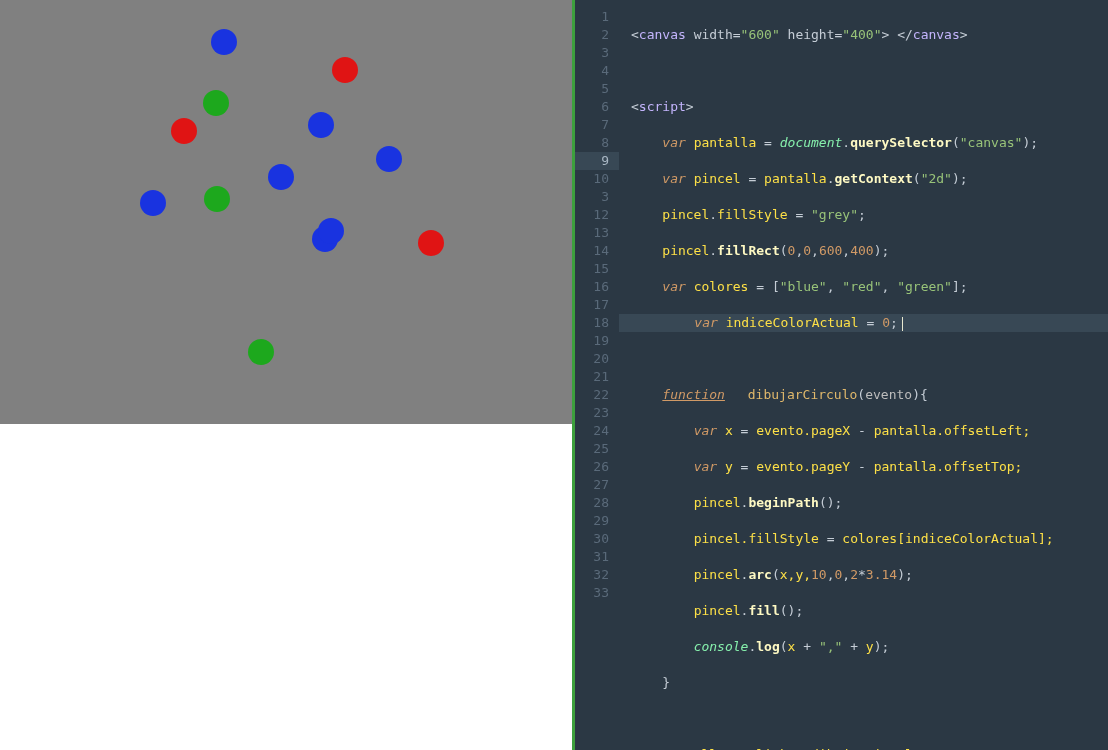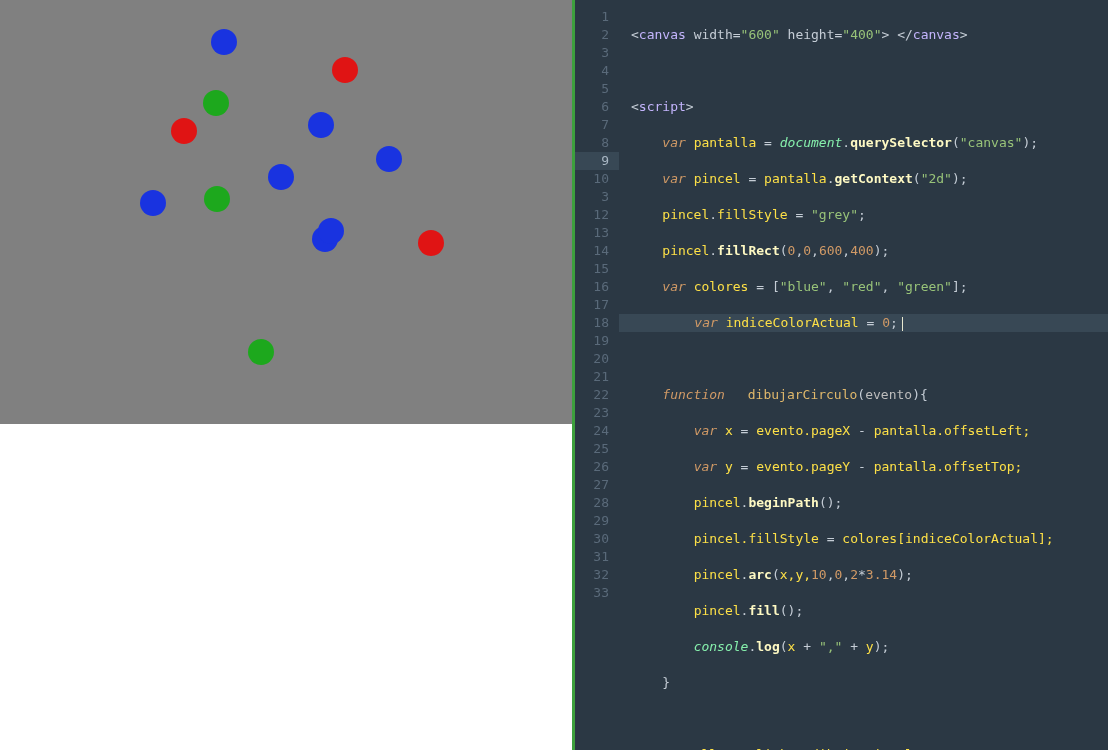--- a/index.html
+++ b/index.html
@@ -90,21 +90,21 @@
     height: 14px;
     background: #e8e8d0;
     vertical-align: middle;
     margin-left: 4px;
   }
   
   .c-tag    { color: #c4b5fd; }
   .c-attr   { color: #c5cdd6; text-align: center; }
   .c-str    { color: #98c379; }
   .c-kw     { color: #d19a66; font-style: italic; }
-  .c-fnkw   { color: #d19a66; font-style: italic; }
+  .c-fnkw   { color: #d19a66; font-style: italic; text-decoration: underline; }
   .c-name   { color: #fde047; }
   .c-obj    { color: #86efac; font-style: italic; }
   .c-meth   { color: #fef9c3; font-weight: bold; }
   .c-fn     { color: #e0b86b; margin-left: 15px; }
   .c-num    { color: #d19a66; }
   .c-punc   { color: #c5cdd6; }
   .c-op     { color: #c5cdd6; }
   .c-param  { color: #bdbdbd; }
   .c-ang    { color: #c5cdd6; }
 </style>

